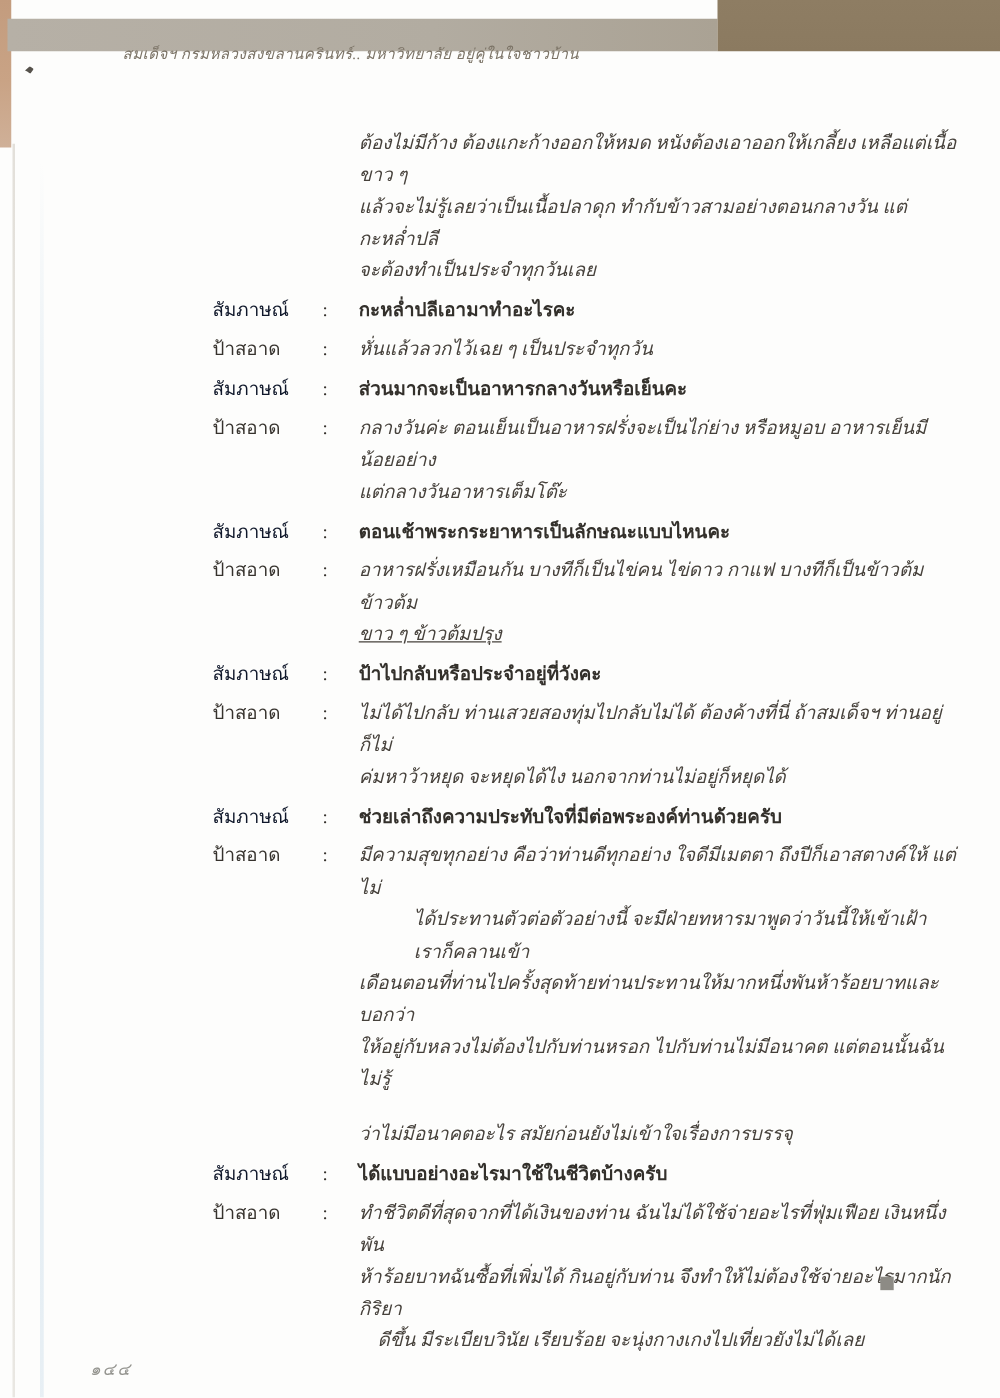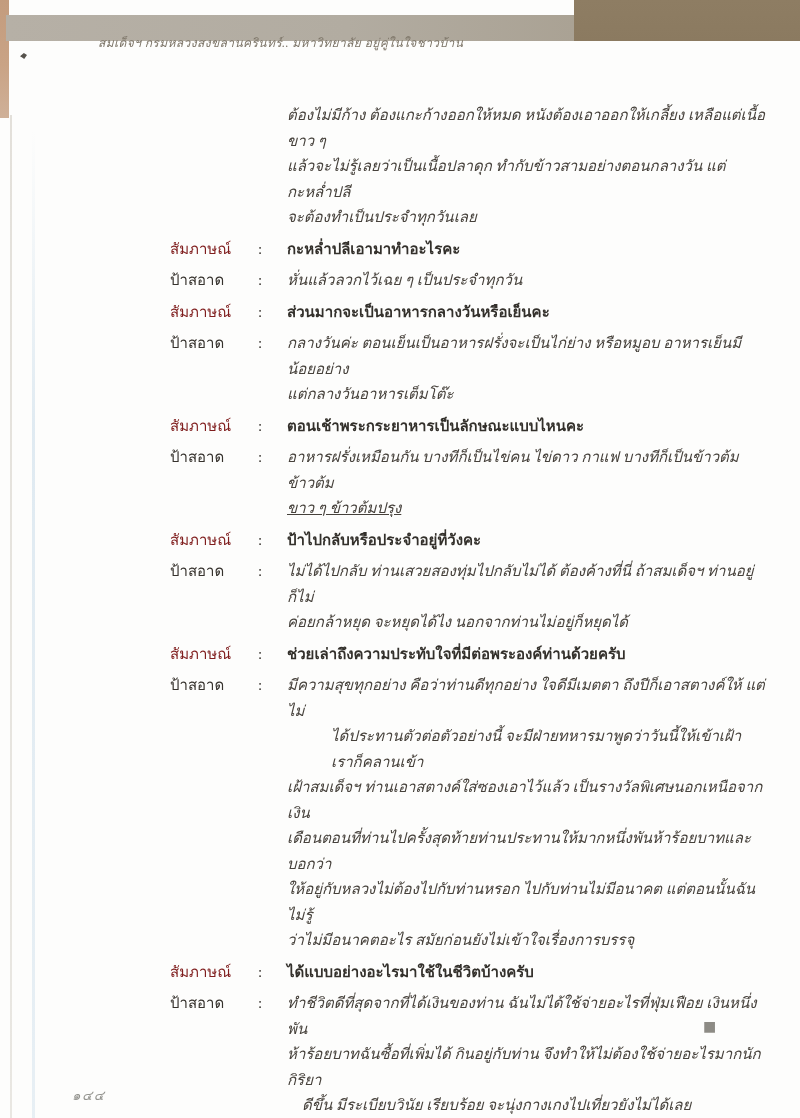--- a/index.html
+++ b/index.html
@@ -48,21 +48,21 @@
 
   
   .content{
     position:absolute;left:170px;top:103px;right:34px;
     font-size:15px;line-height:25.5px;color:#3c3833;
   }
   .row{display:flex;margin-bottom:6px;}
   .row .speaker{flex:0 0 88px;color:#36322d;}
   .row .colon{flex:0 0 29px;color:#36322d;}
   .row .text{flex:1;}
-  .row.question .speaker{color:#7f1d1d;}
+  .row.question .speaker{color:#0f172a;}
   .row.question .text{font-weight:600;color:#33302b;}
   .row.answer .text{font-style:italic;color:#46413b;}
   .row.continuation{padding-left:117px;font-style:italic;color:#46413b;}
   .row.continuation .line{display:block;}
 
   
   .end-mark{
     position:absolute;left:703px;top:1019px;
     font-size:14px;color:#8d8b85;line-height:14px;
     font-family:"DejaVu Sans",sans-serif;
@@ -147,40 +147,39 @@
         <span class="colon">:</span>
         <span class="text">
           <span class="line" style="display: block;">ป้าไปกลับหรือประจำอยู่ที่วังคะ</span>
         </span>
       </div>
       <div class="row answer">
         <span class="speaker">ป้าสอาด</span>
         <span class="colon">:</span>
         <span class="text">
           <span class="line" style="display: block;">ไม่ได้ไปกลับ ท่านเสวยสองทุ่มไปกลับไม่ได้ ต้องค้างที่นี่ ถ้าสมเด็จฯ ท่านอยู่ ก็ไม่</span>
-          <span class="line" style="display: block;">ค่อยกล้าหยุด จะหยุดได้ไง นอกจากท่านไม่อยู่ก็หยุดได้</span>
+          <span class="line" style="display: block;">ค่มหาว้าหยุด จะหยุดได้ไง นอกจากท่านไม่อยู่ก็หยุดได้</span>
         </span>
       </div>
       <div class="row question">
         <span class="speaker">สัมภาษณ์</span>
         <span class="colon">:</span>
         <span class="text">
           <span class="line" style="display: block;">ช่วยเล่าถึงความประทับใจที่มีต่อพระองค์ท่านด้วยครับ</span>
         </span>
       </div>
       <div class="row answer">
         <span class="speaker">ป้าสอาด</span>
         <span class="colon">:</span>
         <span class="text">
           <span class="line" style="display: block;">มีความสุขทุกอย่าง คือว่าท่านดีทุกอย่าง ใจดีมีเมตตา ถึงปีก็เอาสตางค์ให้ แต่ไม่</span>
           <span class="line" style="display: block; margin-left: 44px;">ได้ประทานตัวต่อตัวอย่างนี้ จะมีฝ่ายทหารมาพูดว่าวันนี้ให้เข้าเฝ้า เราก็คลานเข้า</span>
-          <span class="line" style="display: block;">เฝ้าสมเด็จฯ ท่านเอาสตางค์ใส่ซองเอาไว้แล้ว เป็นรางวัลพิเศษนอกเหนือจากเงิน</span>
           <span class="line" style="display: block;">เดือนตอนที่ท่านไปครั้งสุดท้ายท่านประทานให้มากหนึ่งพันห้าร้อยบาทและบอกว่า</span>
           <span class="line" style="display: block;">ให้อยู่กับหลวงไม่ต้องไปกับท่านหรอก ไปกับท่านไม่มีอนาคต แต่ตอนนั้นฉันไม่รู้</span>
-          <span class="line" style="display: block;">ว่าไม่มีอนาคตอะไร สมัยก่อนยังไม่เข้าใจเรื่องการบรรจุ</span>
+          <span class="line" style="display: block; margin-top: 19px;">ว่าไม่มีอนาคตอะไร สมัยก่อนยังไม่เข้าใจเรื่องการบรรจุ</span>
         </span>
       </div>
       <div class="row question">
         <span class="speaker">สัมภาษณ์</span>
         <span class="colon">:</span>
         <span class="text">
           <span class="line" style="display: block;">ได้แบบอย่างอะไรมาใช้ในชีวิตบ้างครับ</span>
         </span>
       </div>
       <div class="row answer">

